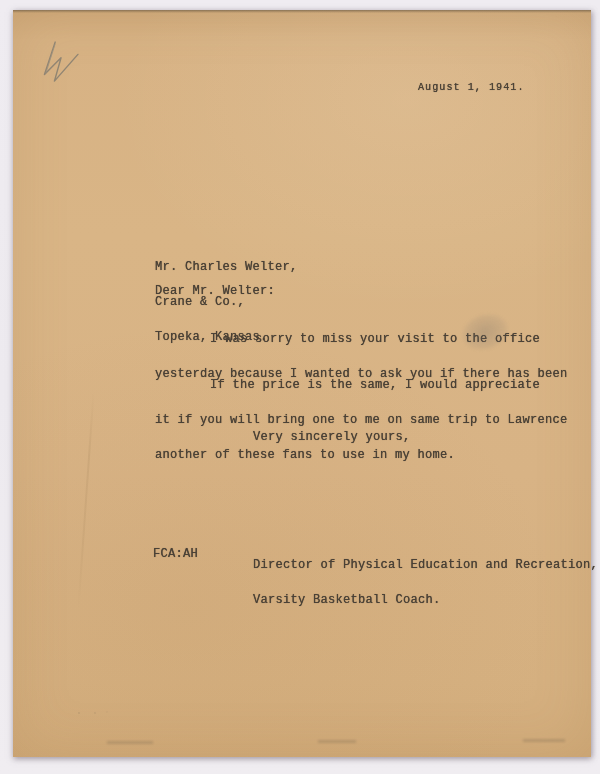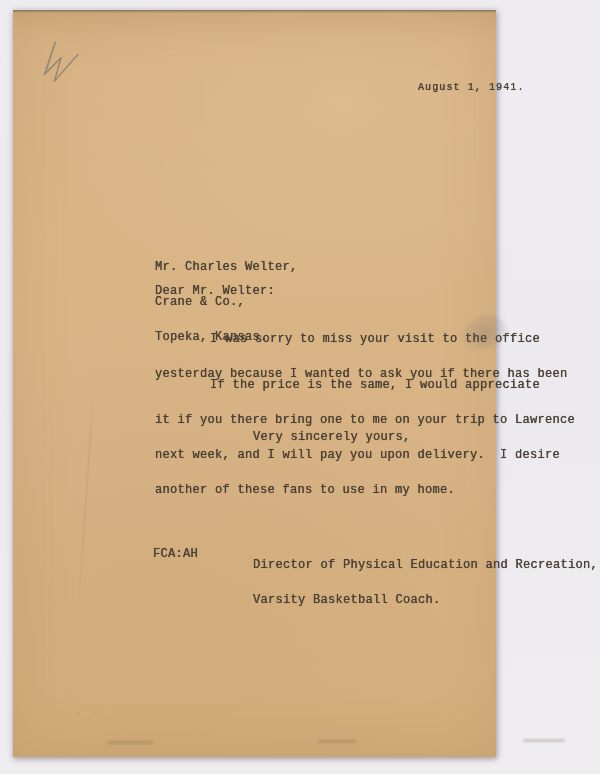--- a/index.html
+++ b/index.html
@@ -11,21 +11,21 @@
     overflow: hidden;
   }
   .scan {
     position: absolute;
     left: 0; top: 0; width: 600px; height: 774px;
     background: linear-gradient(180deg, #efecf1 0%, #edeaef 50%, #f0edf1 100%);
   }
   .paper {
     position: absolute;
     left: 13px; top: 10px;
-    width: 483px; height: 747px;
+    width: 578px; height: 747px;
     background:
       radial-gradient(ellipse 420px 300px at 68% 12%, rgba(255,240,215,0.12), rgba(0,0,0,0) 70%),
       radial-gradient(ellipse 500px 380px at 30% 80%, rgba(170,125,75,0.10), rgba(0,0,0,0) 75%),
       linear-gradient(180deg, #d0aa7b 0%, #d7b284 4%, #d9b586 30%, #d8b385 62%, #d5b080 90%, #d2ac7b 100%);
     box-shadow:
       0 2px 6px rgba(125,115,128,0.5),
       2px 1px 5px rgba(125,115,128,0.35),
       inset 0 0 55px rgba(155,115,65,0.18);
   }
   
@@ -124,22 +124,21 @@
 
     <div class="typed salutation-line">Dear Mr. Welter:</div>
 
     <div class="typed para para-1">
       <div class="line indent">I was sorry to miss your visit to the office</div>
       <div class="line">yesterday because I wanted to ask you if there has been</div>
     </div>
 
     <div class="typed para para-2">
       <div class="line indent">If the price is the same, I would appreciate</div>
-      <div class="line">it if you there bring one to me on your trip to Lawrence</div>
-      <div class="line">next week, and I will pay you upon delivery.  I desire</div>
+      <div class="line">it if you will bring one to me on same trip to Lawrence</div>
       <div class="line">another of these fans to use in my home.</div>
     </div>
 
     <div class="typed closing-line">Very sincerely yours,</div>
 
     <div class="typed signature-block">
       <div class="line">Director of Physical Education and Recreation,</div>
       <div class="line">Varsity Basketball Coach.</div>
     </div>
 

